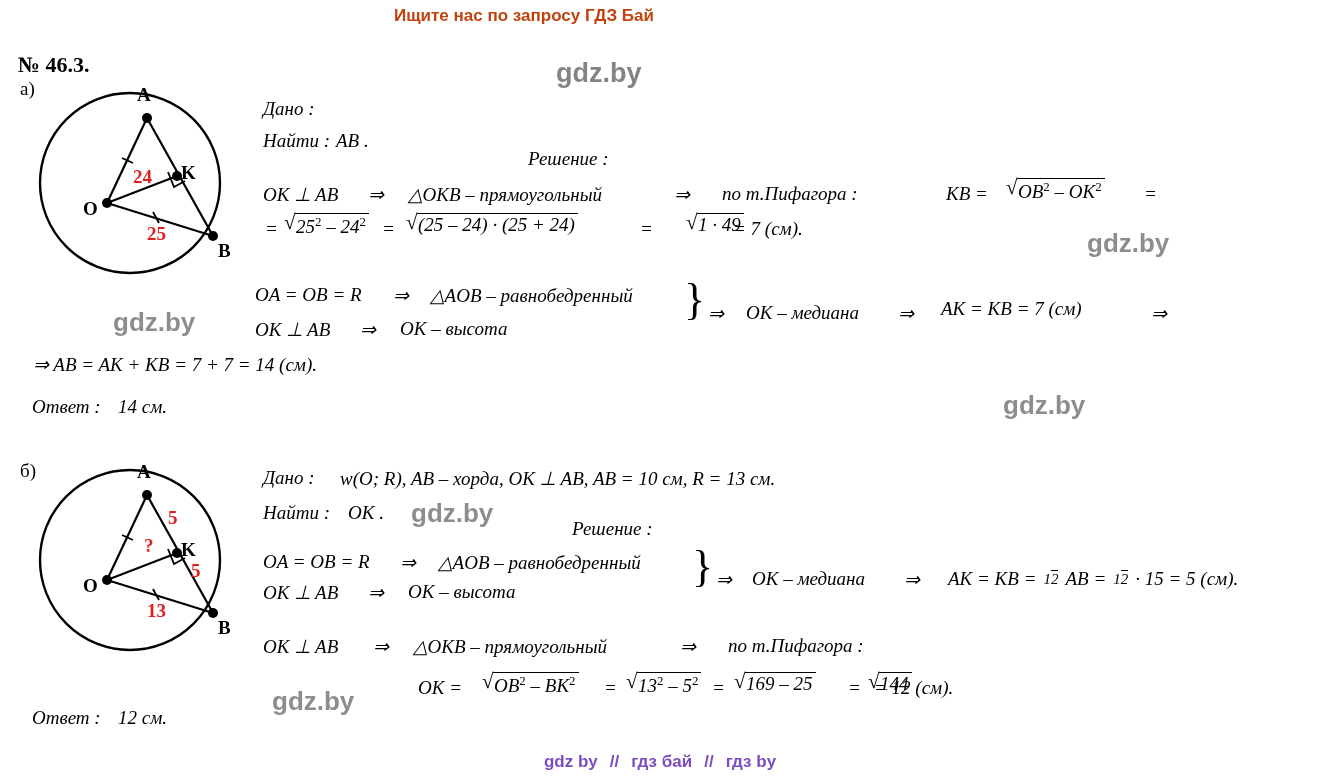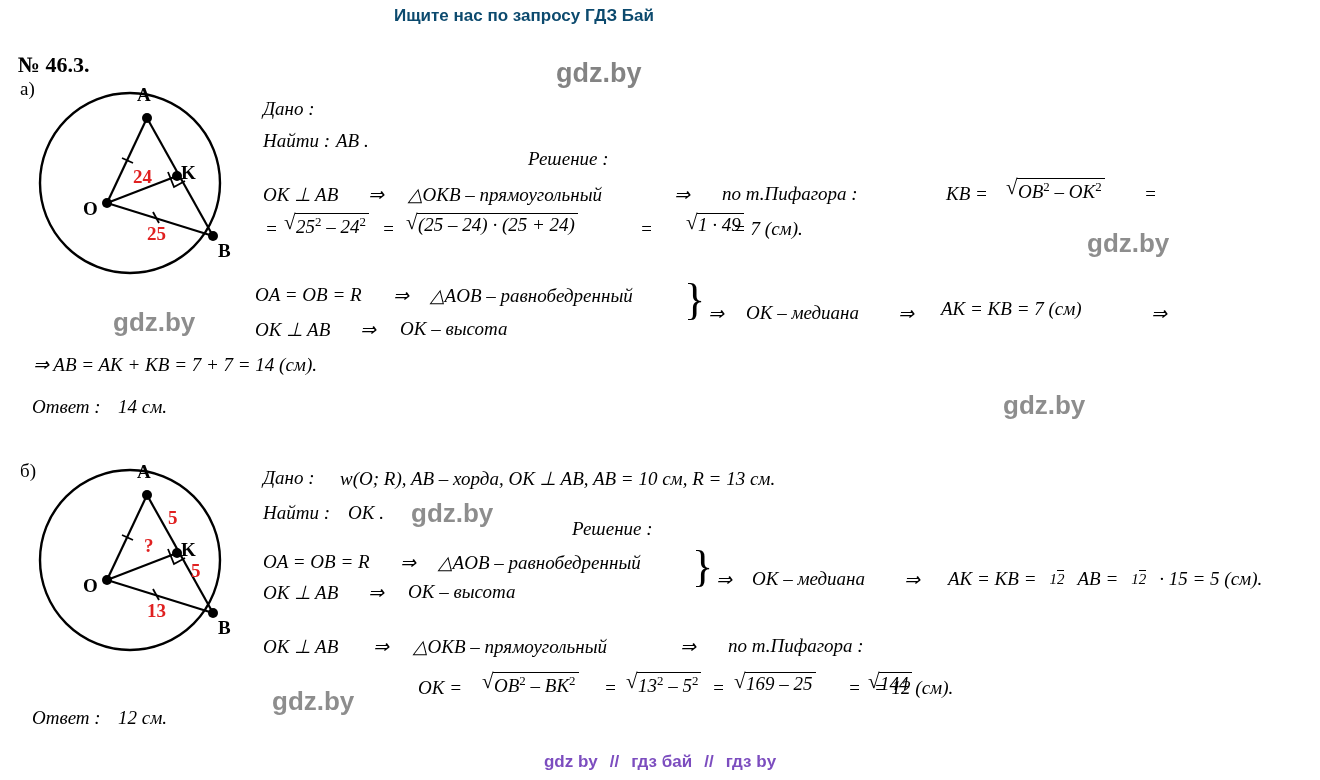--- a/index.html
+++ b/index.html
@@ -21,21 +21,21 @@
   }
   .top-banner {
     position: absolute;
     top: 6px;
     left: 0;
     width: 1048px;
     text-align: center;
     font-family: "Liberation Sans", sans-serif;
     font-size: 17px;
     font-weight: bold;
-    color: #0c4a6e;
+    color: #c2410c;
   }
   .bottom-banner {
     position: absolute;
     bottom: 8px;
     left: 0;
     width: 1320px;
     text-align: center;
     font-family: "Liberation Sans", sans-serif;
     font-size: 17px;
     font-weight: bold;
@@ -72,21 +72,21 @@
     font-size: 19px;
     color: #000;
     white-space: nowrap;
   }
   .frac {
     display: inline-block;
     vertical-align: middle;
     text-align: center;
     font-size: 15px;
     line-height: 1.05;
-    margin: 0 13px;
+    margin: 0 7px;
     position: relative;
     top: -1px;
   }
   .frac .den { border-top: 1px solid #000; }
   .sqrt {
     display: inline-block;
     position: relative;
     padding-left: 11px;
     margin: 0 2px;
   }

